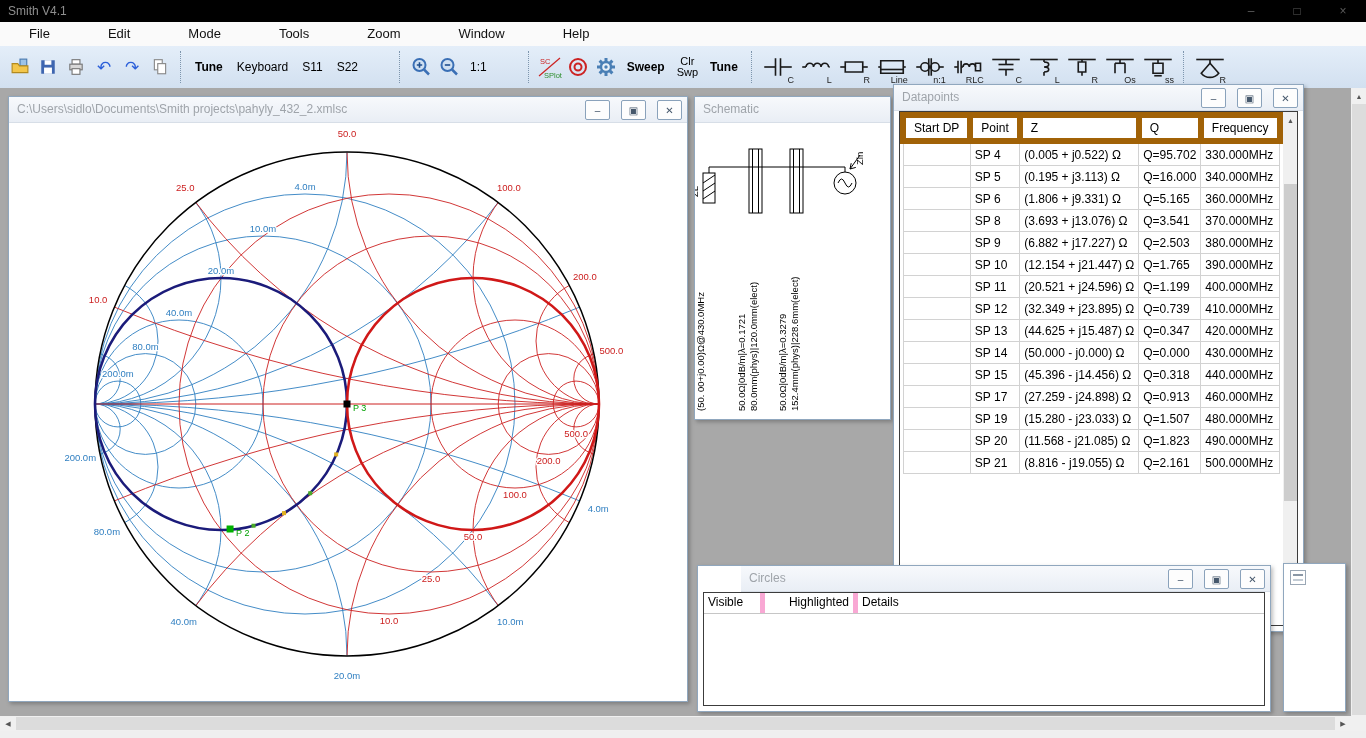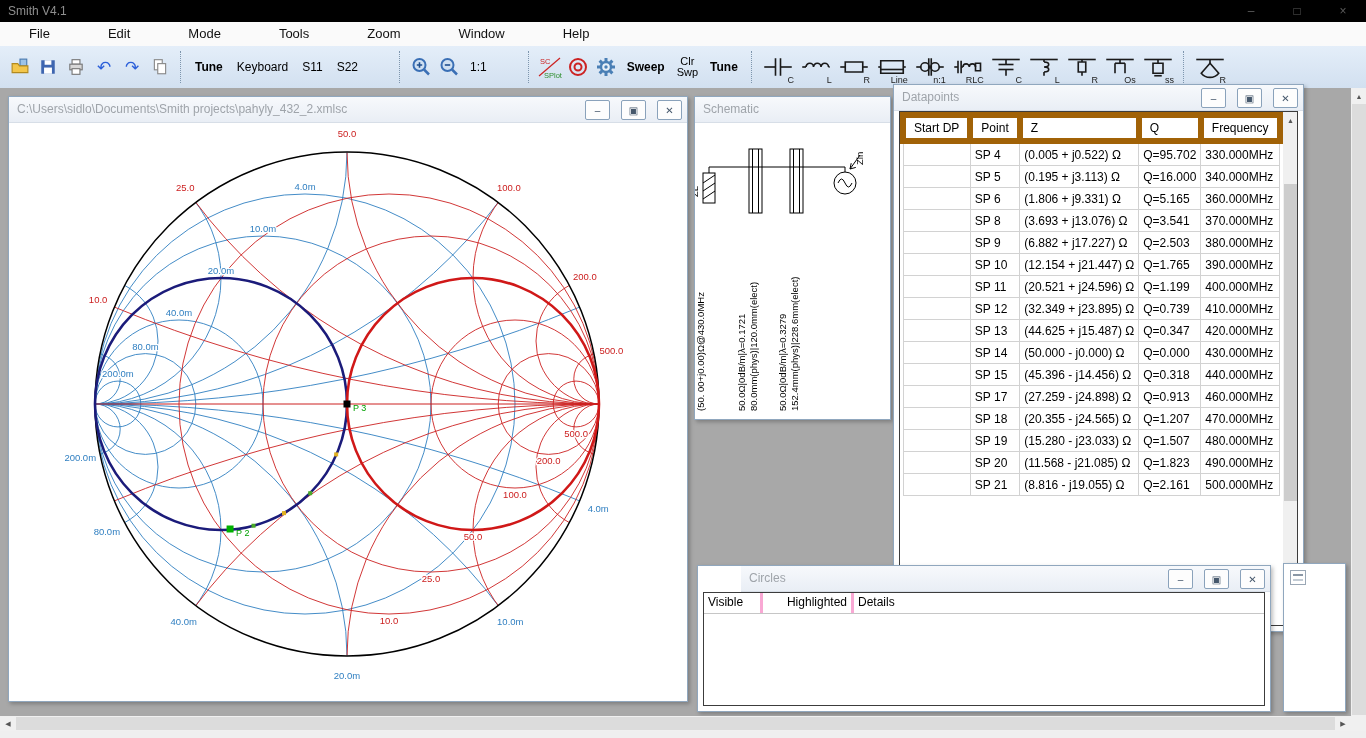--- a/index.html
+++ b/index.html
@@ -45,21 +45,21 @@
                background:#fff;display:flex;overflow:hidden;}
   table.grid{border-collapse:collapse;font-size:12px;align-self:flex-start;flex:1;}
   table.grid th{font-weight:normal;text-align:left;padding:2px 8px;border:6px solid #a16207;
                 height:16px;white-space:nowrap;}
   table.grid td{padding:2px 4px;border:1px solid #d2d2d2;height:17px;white-space:nowrap;color:#000;}
   .sb-v{width:16px;background:#f0f0f0;position:relative;flex:none;}
   .sb-arr{position:absolute;left:0;width:16px;height:16px;display:flex;align-items:center;
           justify-content:center;font-size:7px;color:#555;}
   .sb-thumb{position:absolute;left:1px;width:14px;background:#cdcdcd;}
   .circ-cols{display:flex;height:20px;border-bottom:1px solid #c6c6c6;font-size:12px;}
-  .circ-col{padding:2px 4px;border-right:3px solid #f9a8d4;white-space:nowrap;}
+  .circ-col{padding:2px 4px;border-right:5px solid #f9a8d4;white-space:nowrap;}
   
   .mdi-vscroll{position:absolute;left:1351px;top:88px;width:15px;height:643px;background:#f0f0f0;}
   .mdi-hscroll{position:absolute;left:0;top:716px;width:1351px;height:15px;background:#f0f0f0;}
   .mdi-corner{position:absolute;left:1351px;top:716px;width:15px;height:15px;background:#f0f0f0;}
   .bottom-strip{position:absolute;left:0;top:731px;width:1366px;height:7px;background:#efefef;}
   .h-arr{position:absolute;top:0;width:16px;height:15px;display:flex;align-items:center;
          justify-content:center;font-size:7px;color:#555;}
   svg text{font-family:"Liberation Sans",sans-serif;}
   .schx{font-size:9.5px;fill:#000;}
 </style>
@@ -575,27 +575,20 @@
           </tr>
           <tr>
             <td></td>
             <td>SP 17</td>
             <td>(27.259 - j24.898) Ω</td>
             <td>Q=0.913</td>
             <td>460.000MHz</td>
           </tr>
           <tr>
             <td></td>
-            <td>SP 18</td>
-            <td>(20.355 - j24.565) Ω</td>
-            <td>Q=1.207</td>
-            <td>470.000MHz</td>
-          </tr>
-          <tr>
-            <td></td>
             <td>SP 19</td>
             <td>(15.280 - j23.033) Ω</td>
             <td>Q=1.507</td>
             <td>480.000MHz</td>
           </tr>
           <tr>
             <td></td>
             <td>SP 20</td>
             <td>(11.568 - j21.085) Ω</td>
             <td>Q=1.823</td>

